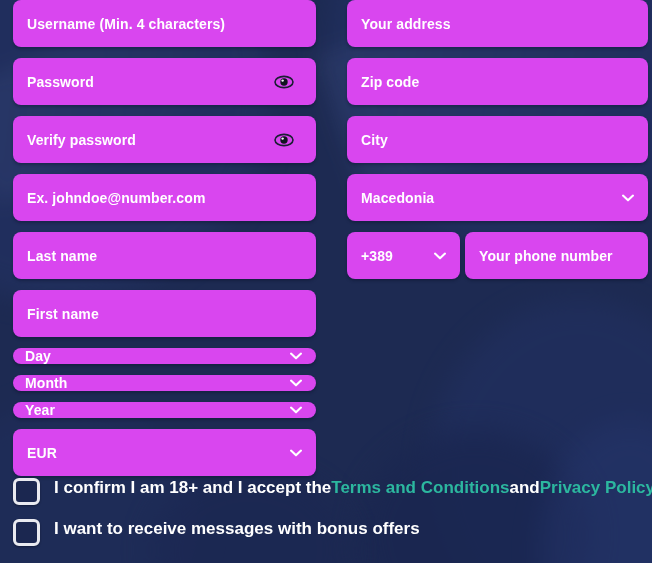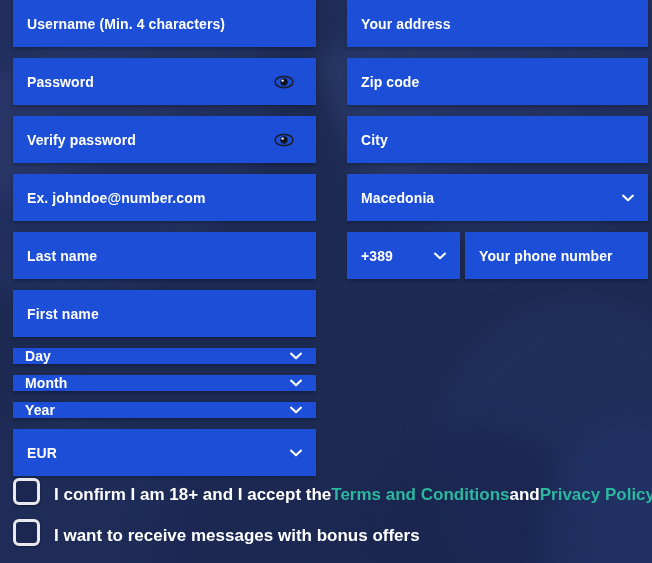--- a/index.html
+++ b/index.html
@@ -54,22 +54,22 @@
     top: 0;
   }
   .col-left  { left: 13px;  width: 303px; }
   .col-right { left: 347px; width: 301px; }
 
   .field {
     position: relative;
     box-sizing: border-box;
     height: 47px;
     margin-bottom: 11px;
-    background: #1d4ed8;
-    border-radius: 0;
+    background: #d946ef;
+    border-radius: 8px;
     display: flex;
     align-items: center;
     padding: 0 14px;
     box-shadow: 0 2px 3px rgba(10,16,38,.35);
   }
   .field .ph {
     color: #ffffff;
     font-size: 14px;
     font-weight: bold;
     letter-spacing: .1px;
@@ -114,21 +114,21 @@
   
   #consents {
     position: absolute;
     left: 13px;
     top: 478px;
     width: 630px;
     z-index: 2;
   }
   .consent {
     display: flex;
-    align-items: flex-end;
+    align-items: flex-start;
     margin-bottom: 14px;
   }
   .cbox {
     box-sizing: border-box;
     width: 27px;
     height: 27px;
     flex: none;
     border: 3px solid #e9eaf0;
     border-radius: 6px;
     background: #1b2750;

